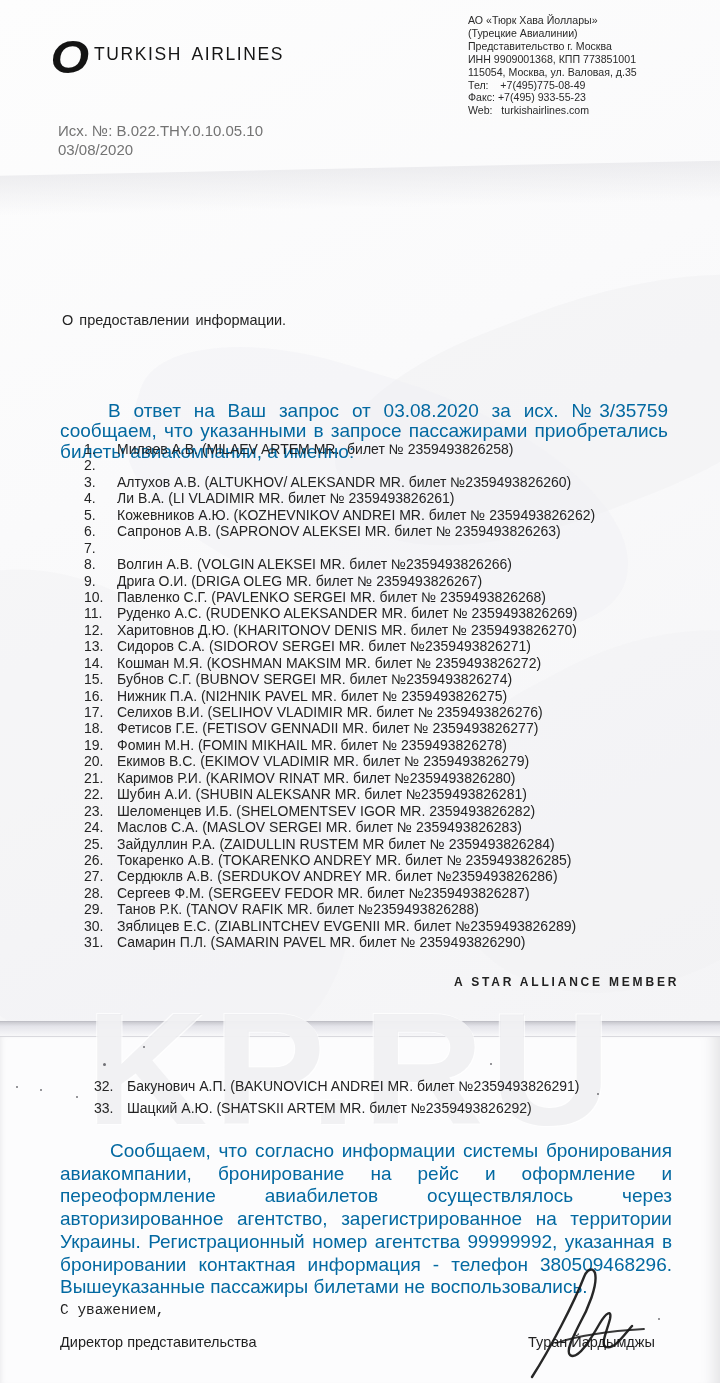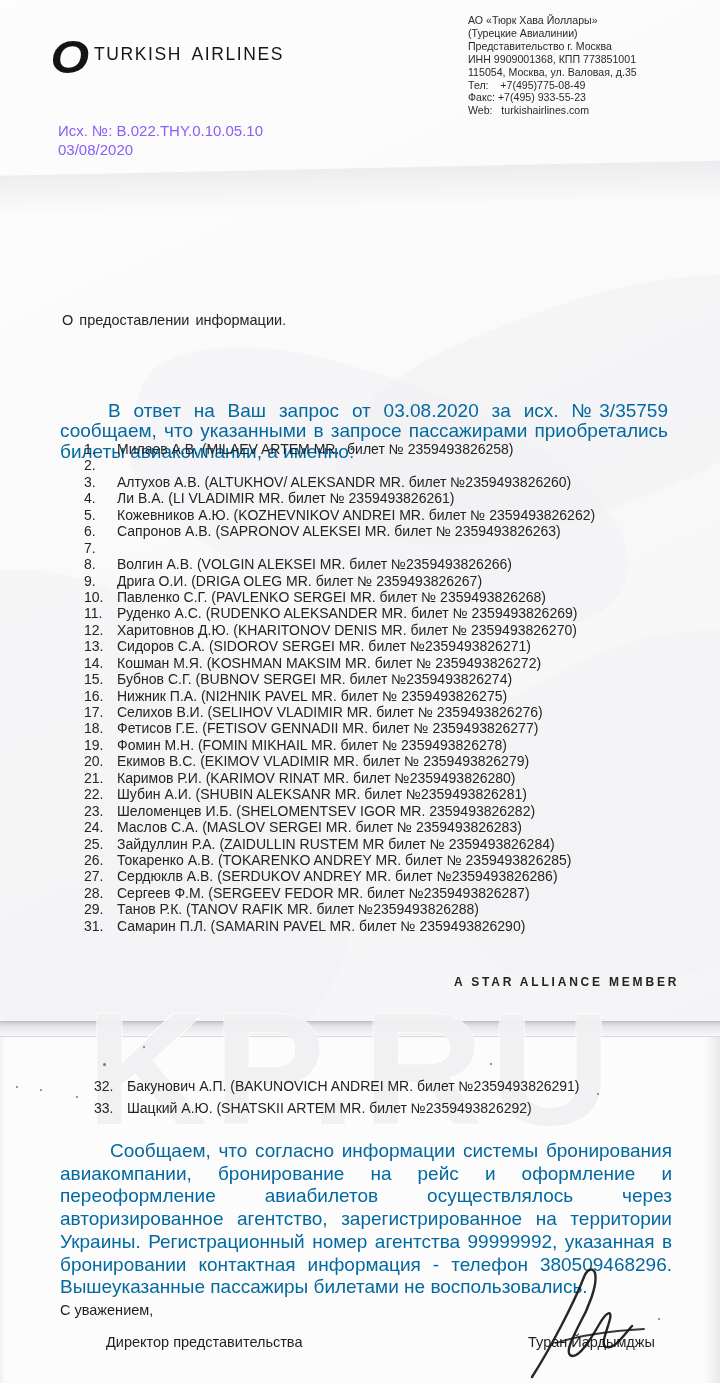--- a/index.html
+++ b/index.html
@@ -49,40 +49,40 @@
     left:52px;top:30px;font-size:46px;font-weight:bold;font-style:italic;
     transform:scaleX(1.08);color:#141414;
   }
   #logo-text{
     left:94px;top:44px;font-size:17.5px;font-weight:normal;letter-spacing:1.6px;color:#161616;
     word-spacing:4px;
   }
   #address{left:468px;top:14px;font-size:10.6px;line-height:12.9px;color:#2a2a2a;}
   #address div{white-space:pre;}
   
-  #refblock{left:58px;top:121px;font-size:15px;line-height:19px;color:#8b5cf6;}
+  #refblock{left:58px;top:121px;font-size:15px;line-height:19px;color:#737373;}
   #subject{left:62px;top:312px;font-size:14.5px;color:#242424;word-spacing:2px;}
   
   .para{
     text-align:justify;font-size:19px;color:#0369a1;
   }
   #intro{left:60px;top:401px;width:608px;line-height:20.4px;text-indent:48px;}
   #closing{left:60px;top:1140px;width:612px;line-height:22.7px;text-indent:50px;z-index:4;}
   
   .plist{z-index:4;}
   #plist1{left:84px;top:441px;width:600px;}
   #plist2{left:94px;top:1075px;width:600px;}
   .prow{display:flex;white-space:pre;font-size:14px;color:#242424;}
   #plist1 .prow{height:16.45px;line-height:16.45px;}
   #plist2 .prow{height:22px;line-height:22px;}
   .pnum{width:33px;flex:0 0 auto;}
   
   #star{left:454px;top:975px;font-size:12px;font-weight:bold;letter-spacing:2.8px;color:#222;}
-  #salutation{left:60px;top:1302px;font-size:14.5px;z-index:4;}
-  #sigtitle{left:60px;top:1334px;font-size:14.5px;z-index:4;margin-left:46px;}
+  #salutation{left:60px;top:1302px;font-size:14.5px;z-index:4;font-family:Liberation Mono, monospace;}
+  #sigtitle{left:60px;top:1334px;font-size:14.5px;z-index:4;}
   #signame{left:528px;top:1334px;font-size:14.5px;z-index:4;}
   #sigscribble{left:518px;top:1263px;width:140px;height:118px;z-index:5;}
   
   .dot{position:absolute;background:rgba(45,45,50,.65);border-radius:50%;z-index:6;}
 </style>
 </head>
 <body>
 
 <div id="page1" class="abs">
   <div id="foldTop" class="abs"></div>
@@ -259,20 +259,24 @@
     <div class="prow">
       <span class="pnum">28.</span>
       <span class="ptext">Сергеев Ф.М. (SERGEEV FEDOR MR. билет №2359493826287)</span>
     </div>
 
     <div class="prow">
       <span class="pnum">29.</span>
       <span class="ptext">Танов Р.К. (TANOV RAFIK MR. билет №2359493826288)</span>
     </div>
 
+    <div class="prow">
+      <span class="pnum">30.</span>
+      <span class="ptext">Зяблицев Е.С. (ZIABLINTCHEV EVGENII MR. билет №2359493826289)</span>
+    </div>
 
     <div class="prow">
       <span class="pnum">31.</span>
       <span class="ptext">Самарин П.Л. (SAMARIN PAVEL MR. билет № 2359493826290)</span>
     </div>
   </div>
 
 <div id="star" class="abs">A STAR ALLIANCE MEMBER</div>
 
 <div id="plist2" class="abs plist">

